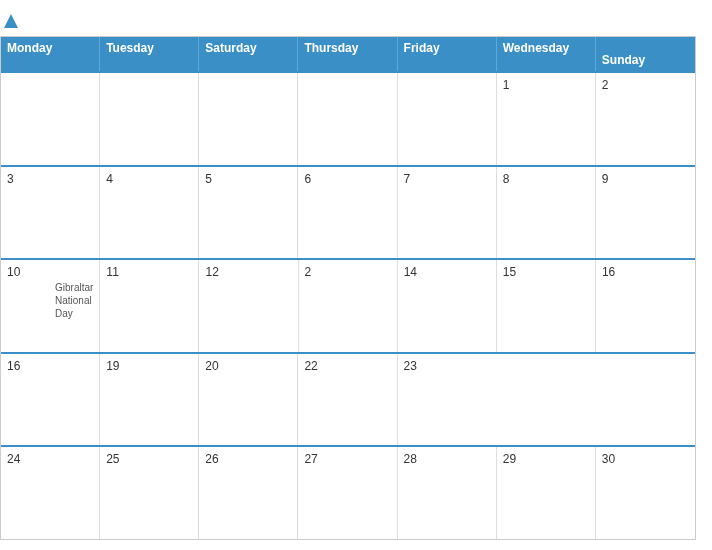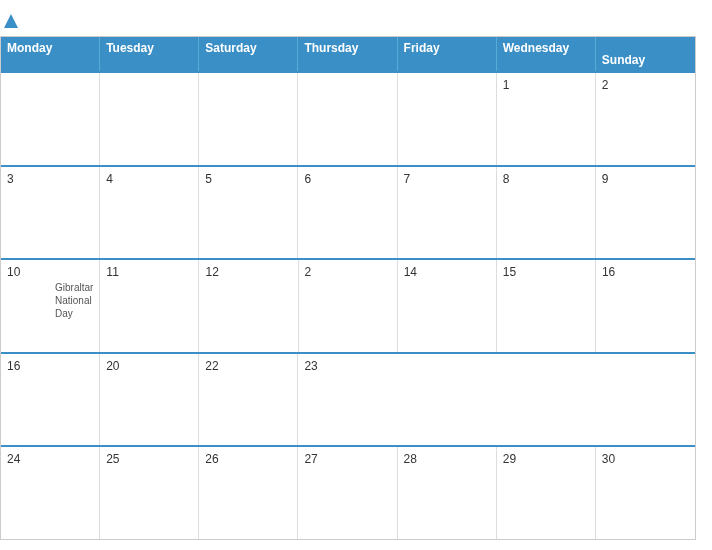--- a/index.html
+++ b/index.html
@@ -204,20 +204,23 @@
           </div>
           <div class="cal-cell">
             <div class="day-number">16</div>
           </div>
         </div>
         <div class="cal-row">
           <div class="cal-cell">
             <div class="day-number">16</div>
           </div>
           <div class="cal-cell">
+            <div class="day-number">19</div>
+          </div>
+          <div class="cal-cell">
             <div class="day-number">20</div>
           </div>
           <div class="cal-cell">
             <div class="day-number">22</div>
           </div>
           <div class="cal-cell">
             <div class="day-number">23</div>
           </div>
         </div>
         <div class="cal-row">

